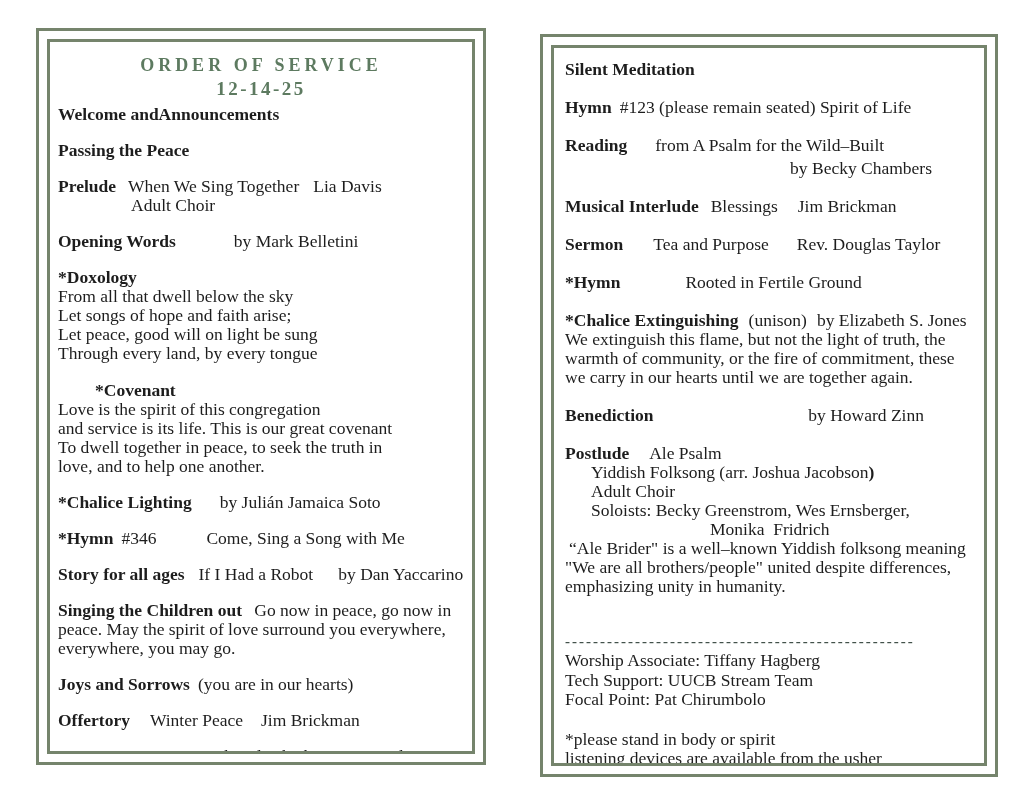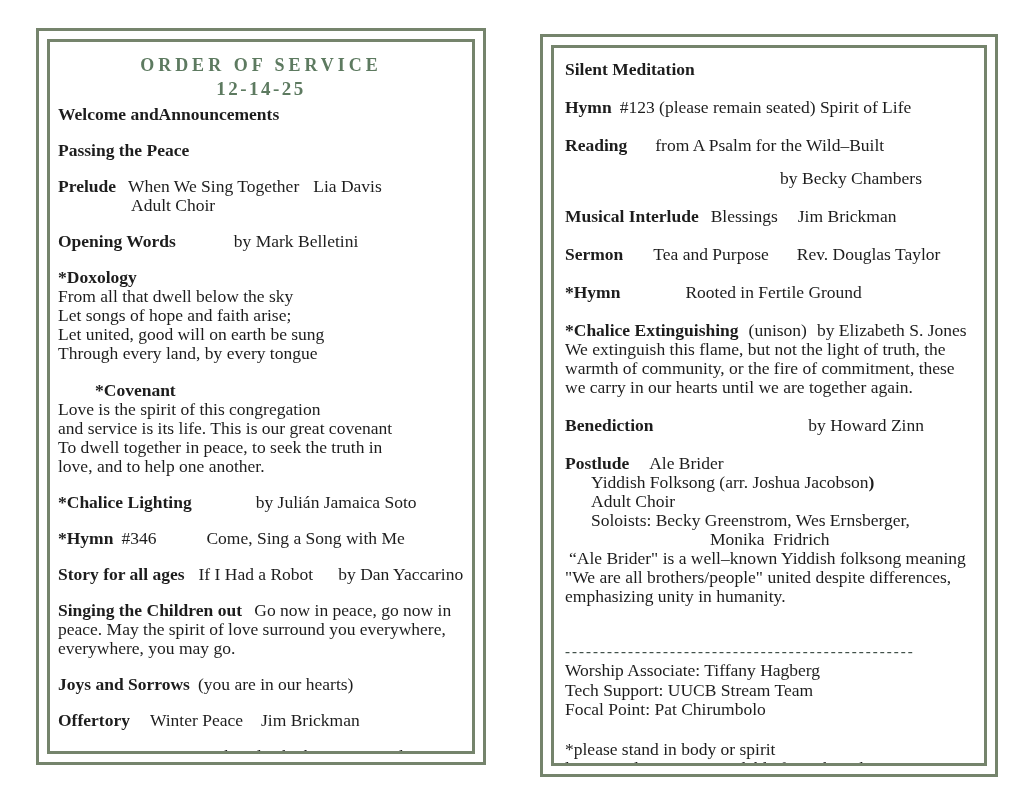--- a/index.html
+++ b/index.html
@@ -41,21 +41,21 @@
   #page-right p.first{margin-top:0;}
 
   .hang{display:flex;align-items:flex-start;}
   .hang .lbl{flex:0 0 auto;}
   .w-dox{width:86px;}
   .w-cov{width:93px;margin-left:37px;}
 
   .ml12{margin-left:12px;} .ml14{margin-left:14px;} .ml18{margin-left:18px;}
   .ml20{margin-left:20px;} .ml25{margin-left:25px;} .ml28{margin-left:28px;}
   .ml30{margin-left:30px;} .ml50{margin-left:50px;}
-  .ml58{margin-left:58px;} .ml60{margin-left:64px;text-align:right;} .ml65{margin-left:65px;}
+  .ml58{margin-left:58px;} .ml60{margin-left:28px;text-align:right;} .ml65{margin-left:65px;}
   .ml115{margin-left:115px;}
   .ind55{margin-left:26px;} .ind145{margin-left:145px;}
   .gap8{margin-left:8px;} .gap10{margin-left:10px;}
 
   .flexline{display:flex;}
   .push-right{margin-left:auto;margin-right:52px;}
   .align-right{text-align:right;padding-right:40px;}
 
   .divider{
     margin:36px 0 0 0;color:var(--dash);letter-spacing:2px;
@@ -83,21 +83,21 @@
 
     <p class="e nowrap"><span class="b">Opening Words</span><span class="ml58">by Mark Belletini</span></p>
 
     <p class="e hang">
       <span class="b lbl w-dox">*Doxology</span>
       <span class="verse i">
         </span>
       </p>
       <div>From all that dwell below the sky</div>
         <div>Let songs of hope and faith arise;</div>
-        <div>Let united, good will on earth be sung</div>
+        <div>Let peace, good will on light be sung</div>
         <div>Through every land, by every tongue</div>
 
     <p></p>
 
     <p class="e hang">
       <span class="b lbl w-cov">*Covenant</span>
       <span class="verse">
         </span>
       </p>
       <div>Love is the spirit of this congregation</div>
@@ -125,37 +125,37 @@
 </div>
 
 <div class="page" id="page-right">
   <div class="page-inner">
 
     <p class="e first b">Silent Meditation</p>
 
     <p class="e nowrap"><span class="b">Hymn</span><span class="gap8">#123 (please remain seated) Spirit of Life</span></p>
 
     <p class="e nowrap"><span class="b">Reading</span><span class="ml28">from A Psalm for the Wild–Built</span></p>
-    <p class="align-right" style="margin:14px;text-align:right;">by Becky Chambers</p>
+    <p class="align-right" style="margin:4px;text-align:right;">by Becky Chambers</p>
 
     <p class="e nowrap"><span class="b">Musical Interlude</span><span class="i ml12">Blessings</span><span class="ml20">Jim Brickman</span></p>
 
     <p class="e nowrap"><span class="b">Sermon</span><span class="i ml30">Tea and Purpose</span><span class="ml28">Rev. Douglas Taylor</span></p>
 
     <p class="e nowrap"><span class="b">*Hymn</span><span class="i ml65">Rooted in Fertile Ground</span></p>
 
     <p class="e nowrap"><span class="b">*Chalice Extinguishing</span><span class="gap10">(unison)</span><span class="gap10">by Elizabeth S. Jones</span></p>
     <div style="margin:0;">We extinguish this flame, but not the light of truth, the warmth of community, or the fire of commitment, these we carry in our hearts until we are together again.</div>
 
     <p class="e flexline nowrap">
         <span class="b">Benediction</span>
         <span class="push-right">by Howard Zinn</span>
       </p>
 
-    <p class="e nowrap"><span class="b">Postlude</span><span class="i ml20">Ale Brider</span></p>
+    <p class="e nowrap"><span class="b">Postlude</span><span class="i ml20">Ale Psalm</span></p>
     <div class="ind55 nowrap"><span>Yiddish Folksong (arr. Joshua Jacobson</span><span class="b">)</span></div>
     <div class="ind55">Adult Choir</div>
     <div class="ind55 nowrap">Soloists: Becky Greenstrom, Wes Ernsberger,</div>
     <div class="ind145 keep-ws">Monika  Fridrich</div>
     <div style="padding-left:4px;">“Ale Brider" is a well–known Yiddish folksong meaning</div>
     <div>"We are all brothers/people" united despite differences,</div>
     <div>emphasizing unity in humanity.</div>
 
     <p class="divider">--------------------------------------------------</p>
 

